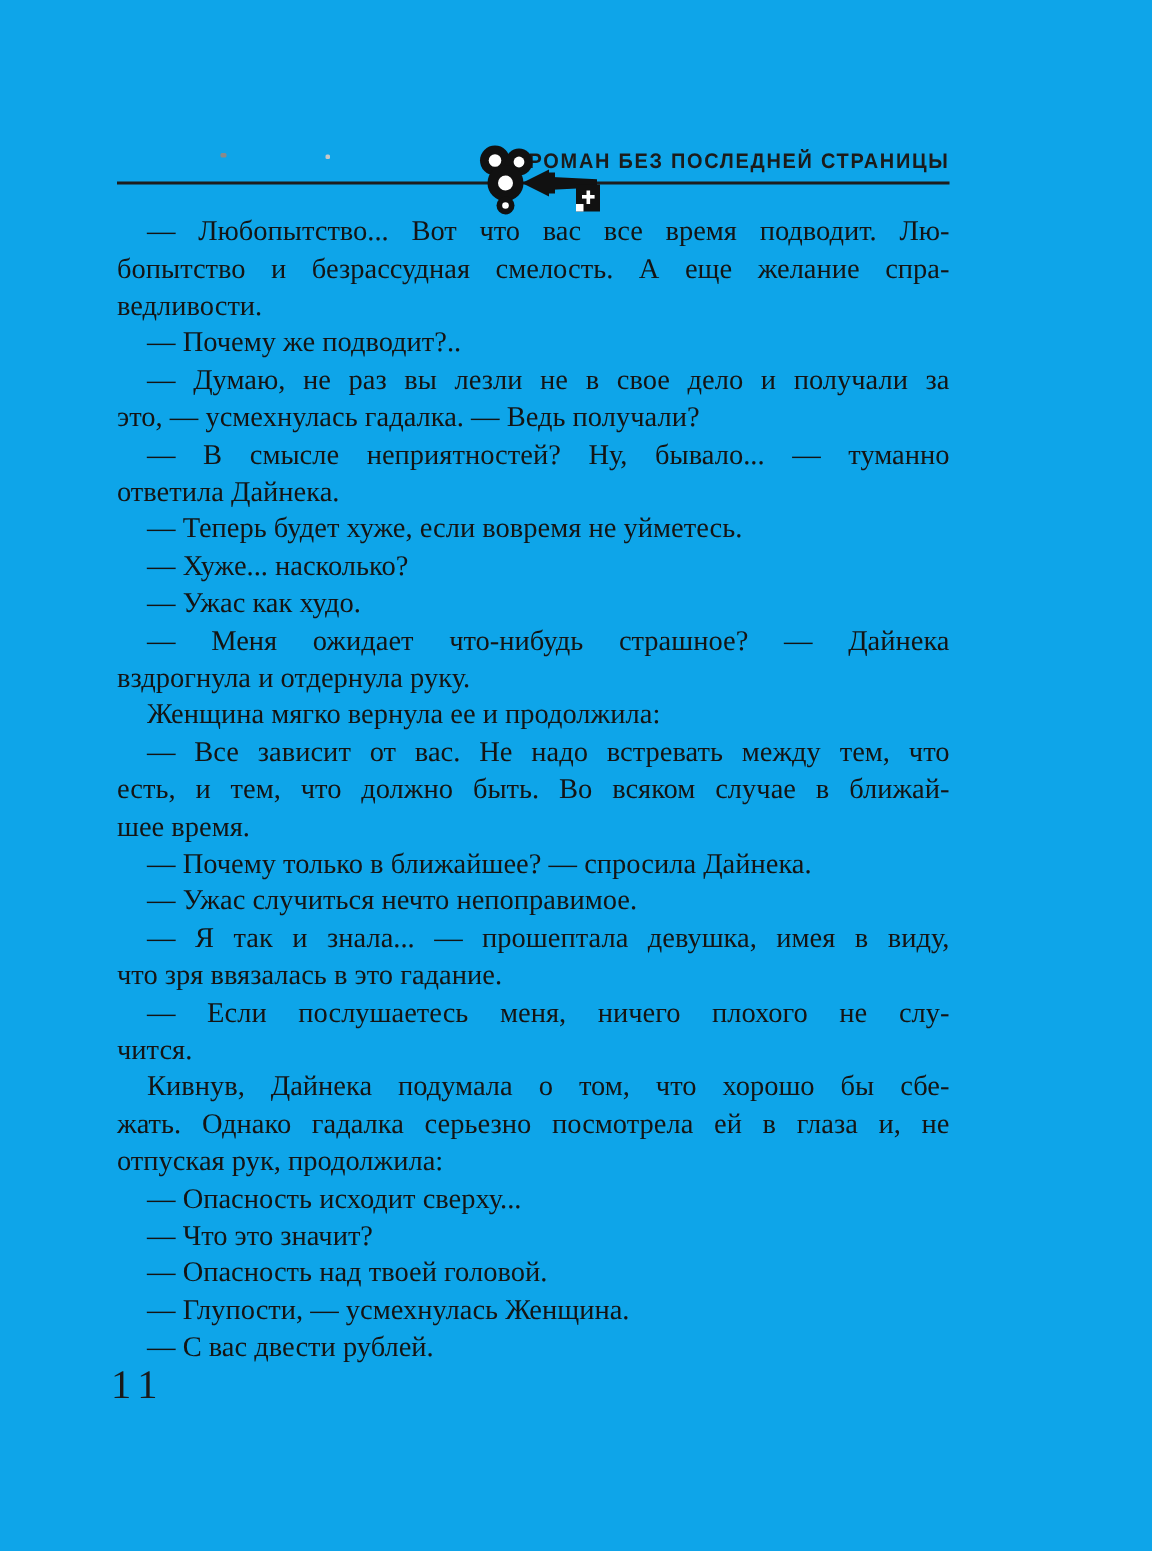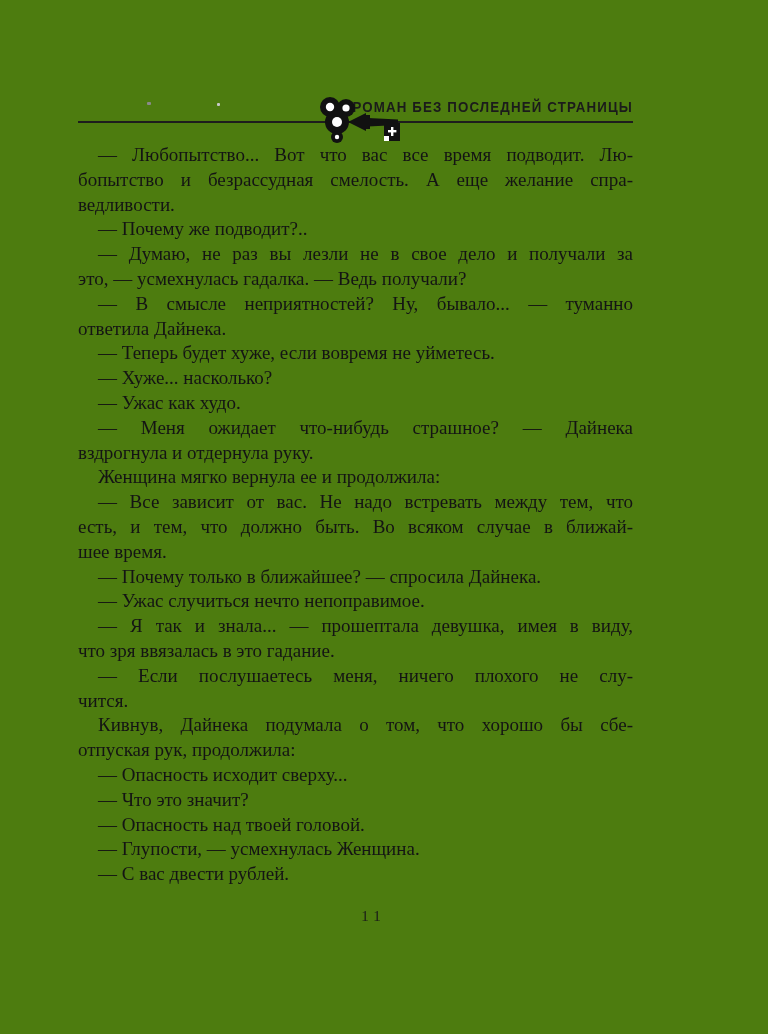--- a/index.html
+++ b/index.html
@@ -1,39 +1,39 @@
 <!DOCTYPE html>
 <html><head>
 <meta charset="utf-8">
 <style>
   html,body{margin:0;padding:0;}
   body{width:768px;height:1034px;background:#ffffff;position:relative;overflow:hidden;
        font-family:"Liberation Serif", serif;}
-  .page{position:absolute;inset:0;background:#4d7c0f;}
+  .page{position:absolute;inset:0;background:#0ea5e9;}
 
   .running-header{position:absolute;left:78px;top:99px;width:555px;text-align:right;
        font-family:"Liberation Sans", sans-serif;font-weight:700;font-size:14px;
        letter-spacing:1.2px;color:#1b1b1b;transform:scaleX(0.95);transform-origin:100% 50%;
        white-space:nowrap;}
 
   .header-rule{position:absolute;left:78px;top:121px;width:555px;height:2px;background:#1d1d1d;}
 
   .key-ornament{position:absolute;left:308px;top:95px;width:96px;height:50px;}
 
   .speck1{position:absolute;left:147px;top:102px;width:4px;height:3px;background:#8a8a8a;border-radius:1px;}
   .speck2{position:absolute;left:217px;top:103px;width:3px;height:3px;background:#c8c8c8;border-radius:1px;}
 
   .text-block{position:absolute;left:78px;top:143px;width:555px;color:#141414;}
   .line{height:24.8px;line-height:24.8px;font-size:19px;overflow:visible;}
   .line.fill{text-align:justify;text-align-last:justify;}
   .line.last{text-align:center;text-align-last:left;}
   .line.indent{text-indent:20px;}
 
-  .page-number{position:absolute;left:96px;top:908px;width:555px;text-align:center;
-       font-size:15px;letter-spacing:5px;color:#1a1a1a;}
+  .page-number{position:absolute;left:74px;top:908px;width:555px;text-align:left;
+       font-size:27px;letter-spacing:5px;color:#1a1a1a;}
 </style>
 </head>
 <body>
 
 <div class="page">
 
   <div class="running-header">РОМАН БЕЗ ПОСЛЕДНЕЙ СТРАНИЦЫ</div>
 
   <div class="header-rule"></div>
 
@@ -81,20 +81,21 @@
       <div class="line indent fill">— Все зависит от вас. Не надо встревать между тем, что</div>
       <div class="line fill">есть, и тем, что должно быть. Во всяком случае в ближай-</div>
       <div class="line last">шее время.</div>
       <div class="line indent last">— Почему только в ближайшее? — спросила Дайнека.</div>
       <div class="line indent last">— Ужас случиться нечто непоправимое.</div>
       <div class="line indent fill">— Я так и знала... — прошептала девушка, имея в виду,</div>
       <div class="line last">что зря ввязалась в это гадание.</div>
       <div class="line indent fill">— Если послушаетесь меня, ничего плохого не слу-</div>
       <div class="line last">чится.</div>
       <div class="line indent fill">Кивнув, Дайнека подумала о том, что хорошо бы сбе-</div>
+      <div class="line fill">жать. Однако гадалка серьезно посмотрела ей в глаза и, не</div>
       <div class="line last">отпуская рук, продолжила:</div>
       <div class="line indent last">— Опасность исходит сверху...</div>
       <div class="line indent last">— Что это значит?</div>
       <div class="line indent last">— Опасность над твоей головой.</div>
       <div class="line indent last">— Глупости, — усмехнулась Женщина.</div>
       <div class="line indent last">— С вас двести рублей.</div>
     </div>
 
   <div class="page-number">11</div>
 

